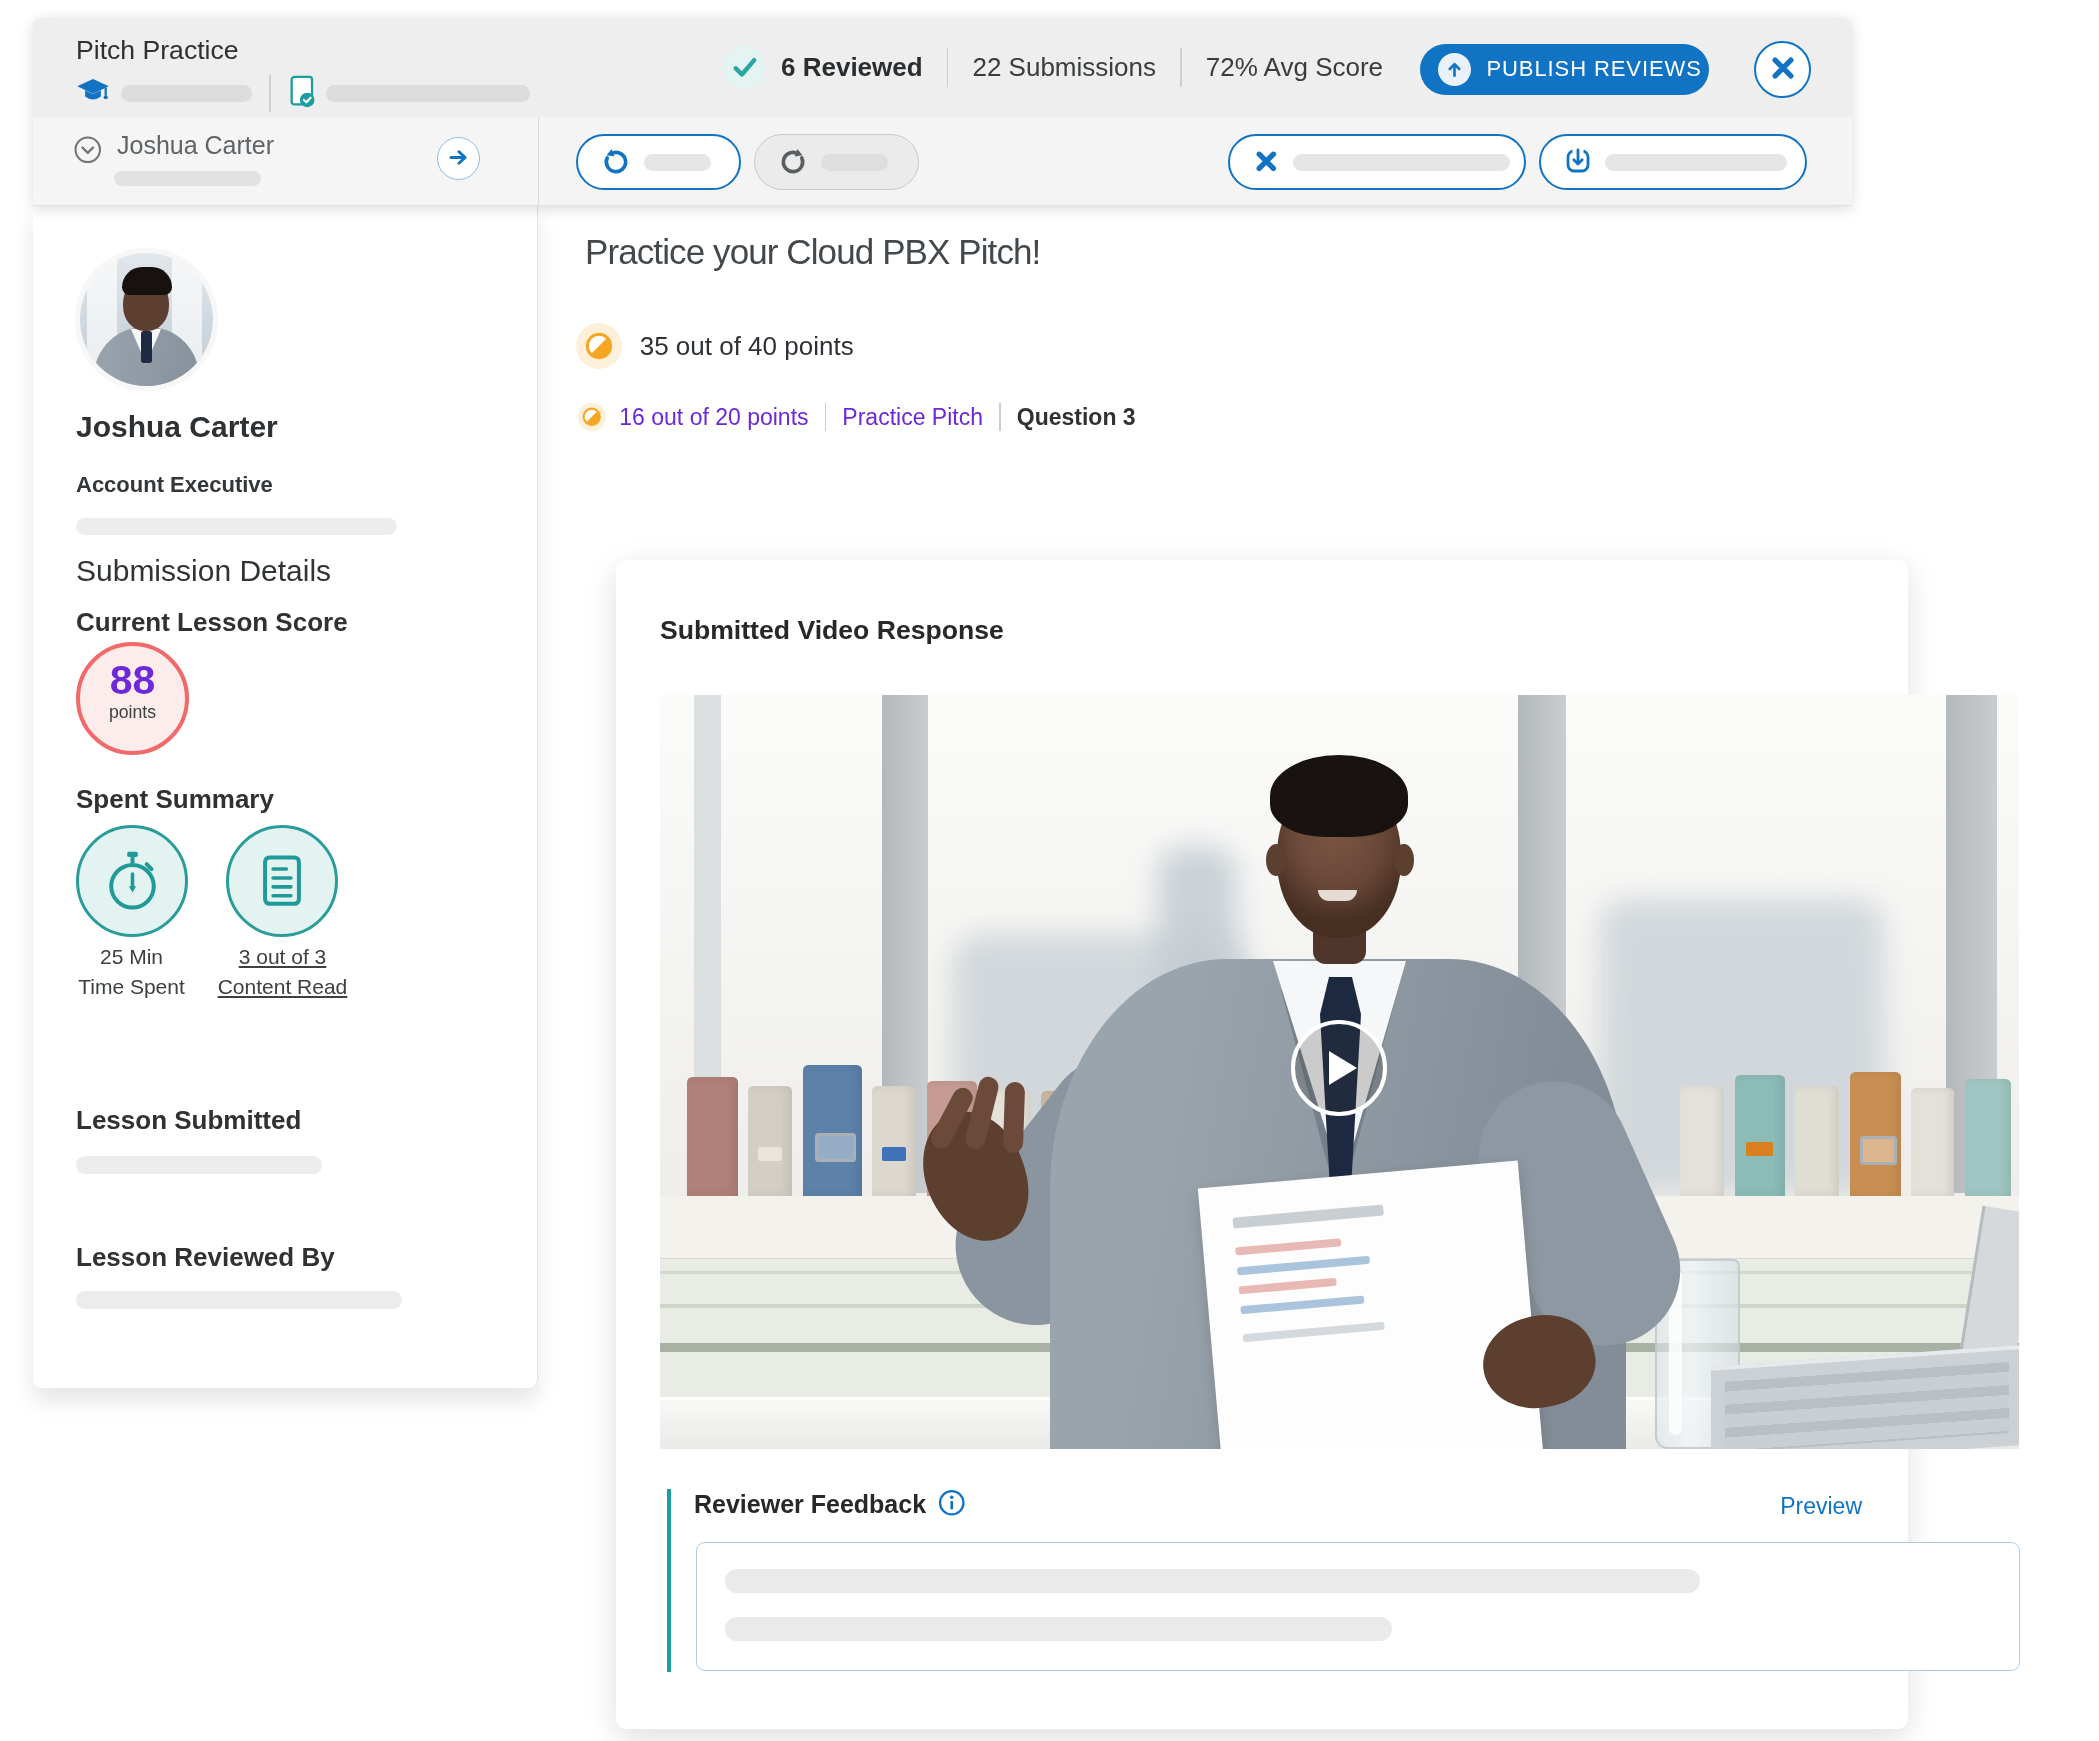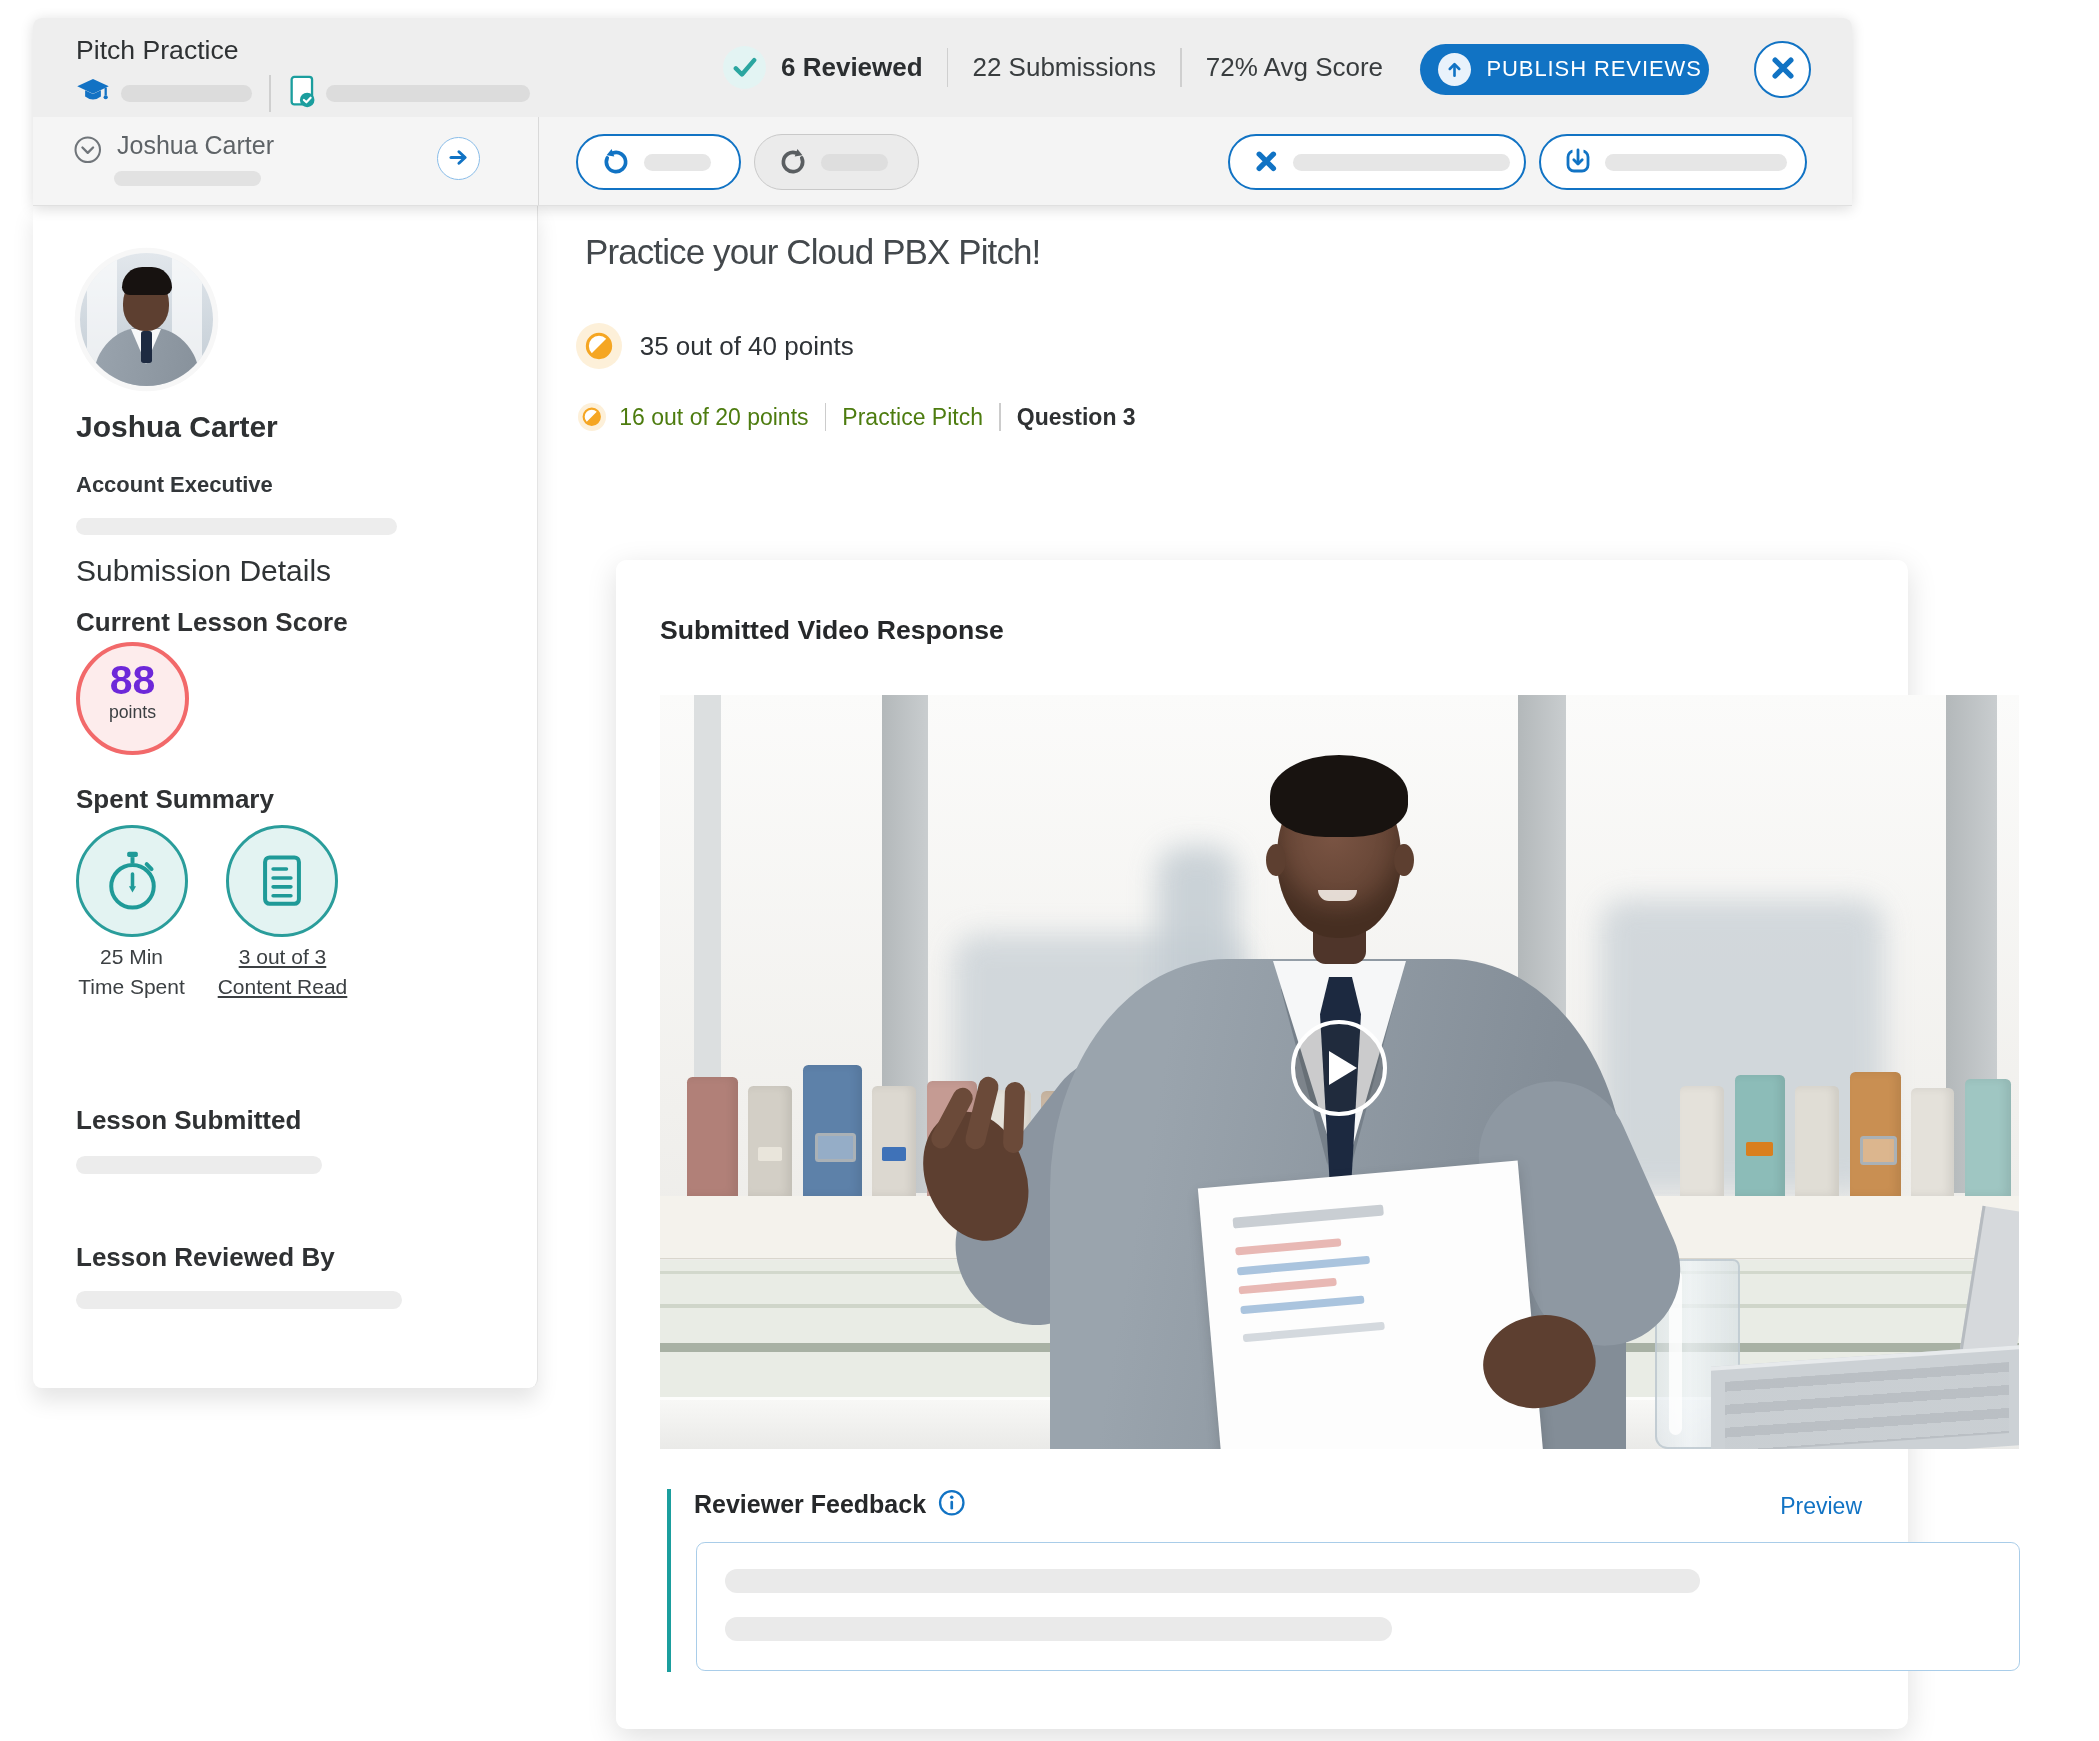--- a/index.html
+++ b/index.html
@@ -73,21 +73,21 @@
 
   
   #main-white{left:537px;top:206px;width:1315px;height:497px;background:#fff;z-index:1;}
   #lesson-title{left:576px;top:232px;font-size:35px;font-weight:400;letter-spacing:-0.9px;color:#43484c;z-index:2;margin-left:9px;}
   #points-row{left:576px;top:323px;display:flex;align-items:center;z-index:2;}
   .pie-halo{border-radius:50%;background:#fdf0d9;display:flex;align-items:center;justify-content:center;}
   .halo-lg{width:46px;height:46px;margin-right:17.7px;}
   .halo-sm{width:28px;height:28px;margin-right:13.3px;}
   #points-label{font-size:26px;color:#2e3236;}
   #meta-row{left:578px;top:403px;display:flex;align-items:center;z-index:2;}
-  .meta-gray{font-size:23px;color:#4d7c0f;}
+  .meta-gray{font-size:23px;color:#6d28d9;}
   .meta-strong{font-size:23px;font-weight:700;color:#2f3133;}
   .meta-div{width:1.8px;height:28px;background:#cccccc;margin:0 16px;}
   #prompt-line{left:576px;top:456px;font-size:26px;font-weight:700;color:#2d3033;z-index:2;width:1241px;}
 
   
   #card{left:616px;top:560px;width:1292px;height:1169px;background:#fff;border-radius:10.6px;
     box-shadow:0 8.9px 30px rgba(0,0,0,.13);z-index:5;}
   #card-title{position:absolute;left:44px;top:55px;font-size:26.6px;font-weight:700;color:#26282a;}
   #video{position:absolute;left:44px;top:135px;width:1359px;height:754px;overflow:hidden;
     background:linear-gradient(180deg,#fbfbfa 0%,#f1f0ed 55%,#e8e7e3 100%);}

